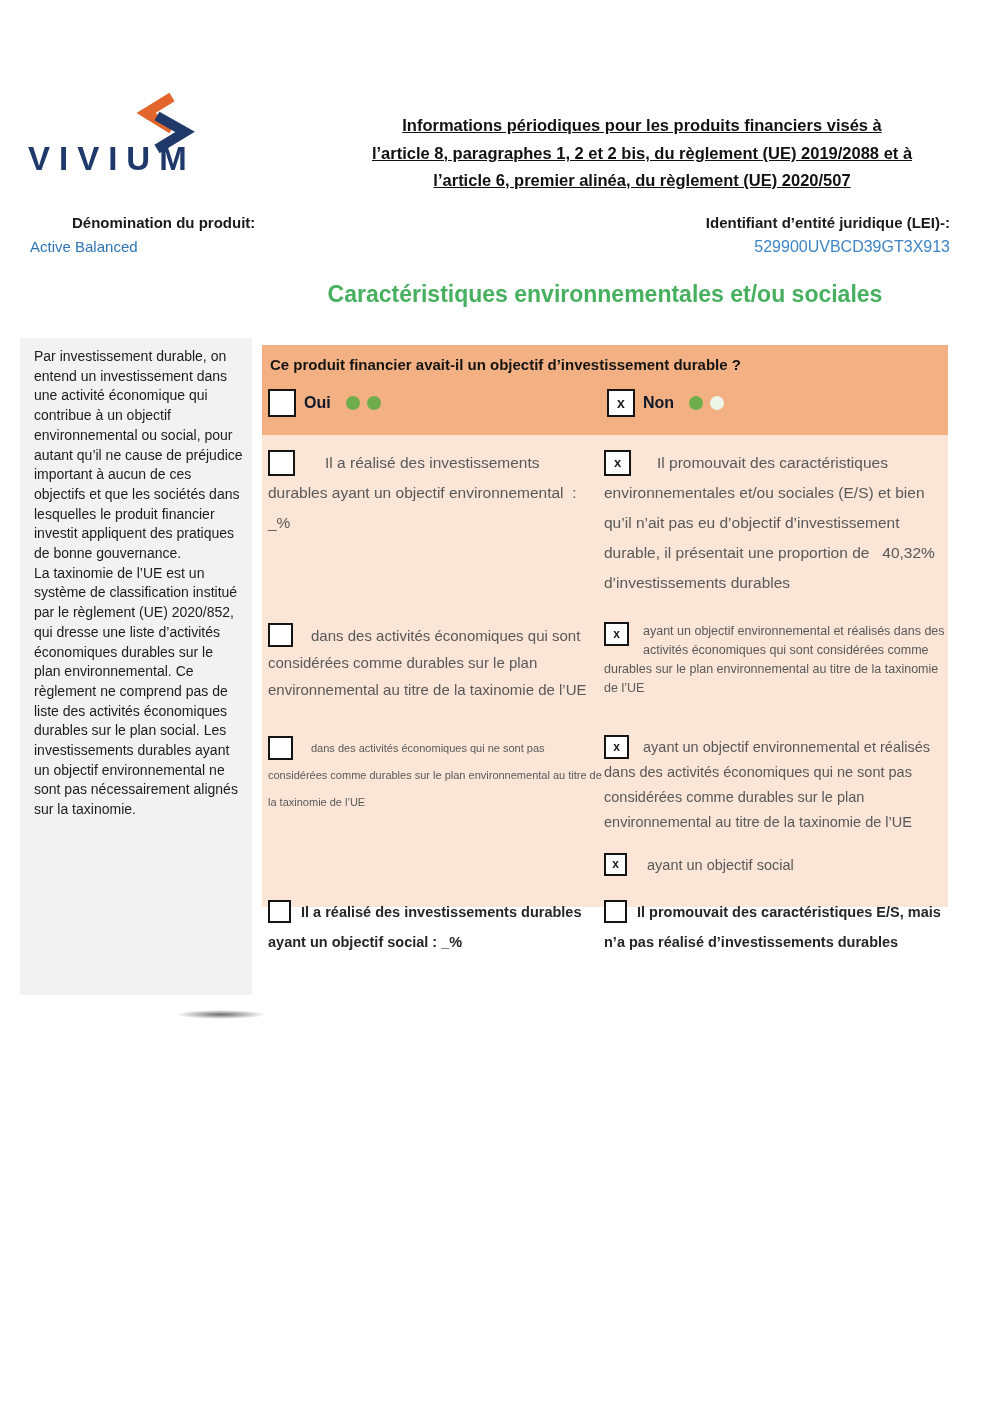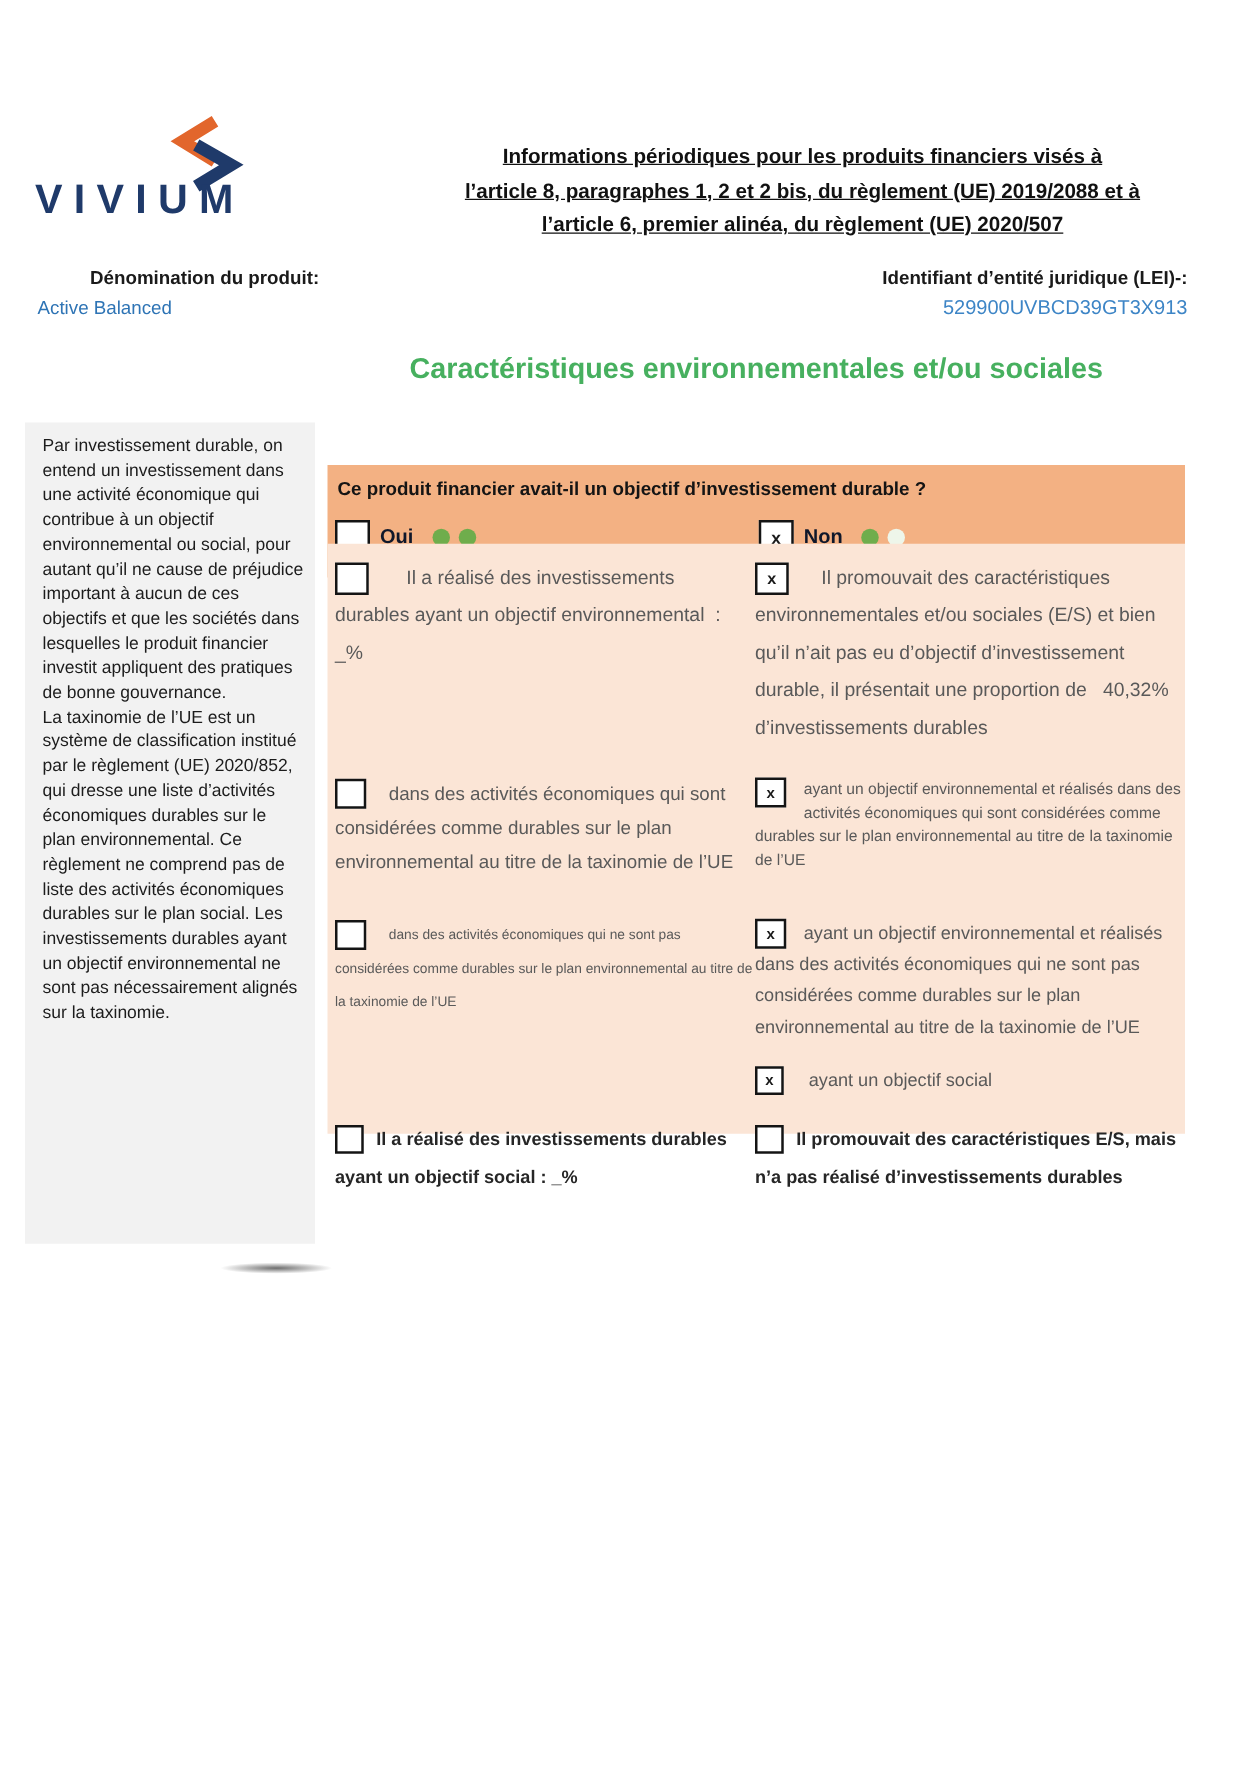--- a/index.html
+++ b/index.html
@@ -29,21 +29,21 @@
     font-size:23px; font-weight:bold; color:#47b05f;
   }
   
   .sidebar {
     position:absolute; left:20px; top:338px; width:232px; height:657px;
     background:#f2f2f2; padding:9px 9px 0 14px;
     font-size:14px; line-height:19.7px; color:#1c1c1c;
   }
   
   .panel { position:absolute; left:262px; top:345px; width:686px; height:650px; }
-  .panel-header { position:relative; width:686px; height:90px; background:#f3b183;margin-top:27px; }
+  .panel-header { position:relative; width:686px; height:90px; background:#f3b183; }
   .question { position:absolute; left:8px; top:11px; font-size:15px; font-weight:bold; color:#141414; }
   .yn { position:absolute; top:44px; display:flex; align-items:center; }
   .yn-oui { left:6px; }
   .yn-non { left:345px; }
   .yn-label { margin:0 8px 0 8px; font-size:16px; font-weight:bold; color:#0f172a; }
   .dot { width:14px; height:14px; border-radius:50%; margin-left:7px; flex:0 0 auto; }
   .dot-green { background:#6fad4c; }
   .dot-pale  { background:#eef6ea; }
   .panel-body { position:absolute; left:0; top:90px; width:686px; height:472px; background:#fbe5d6; }
   

